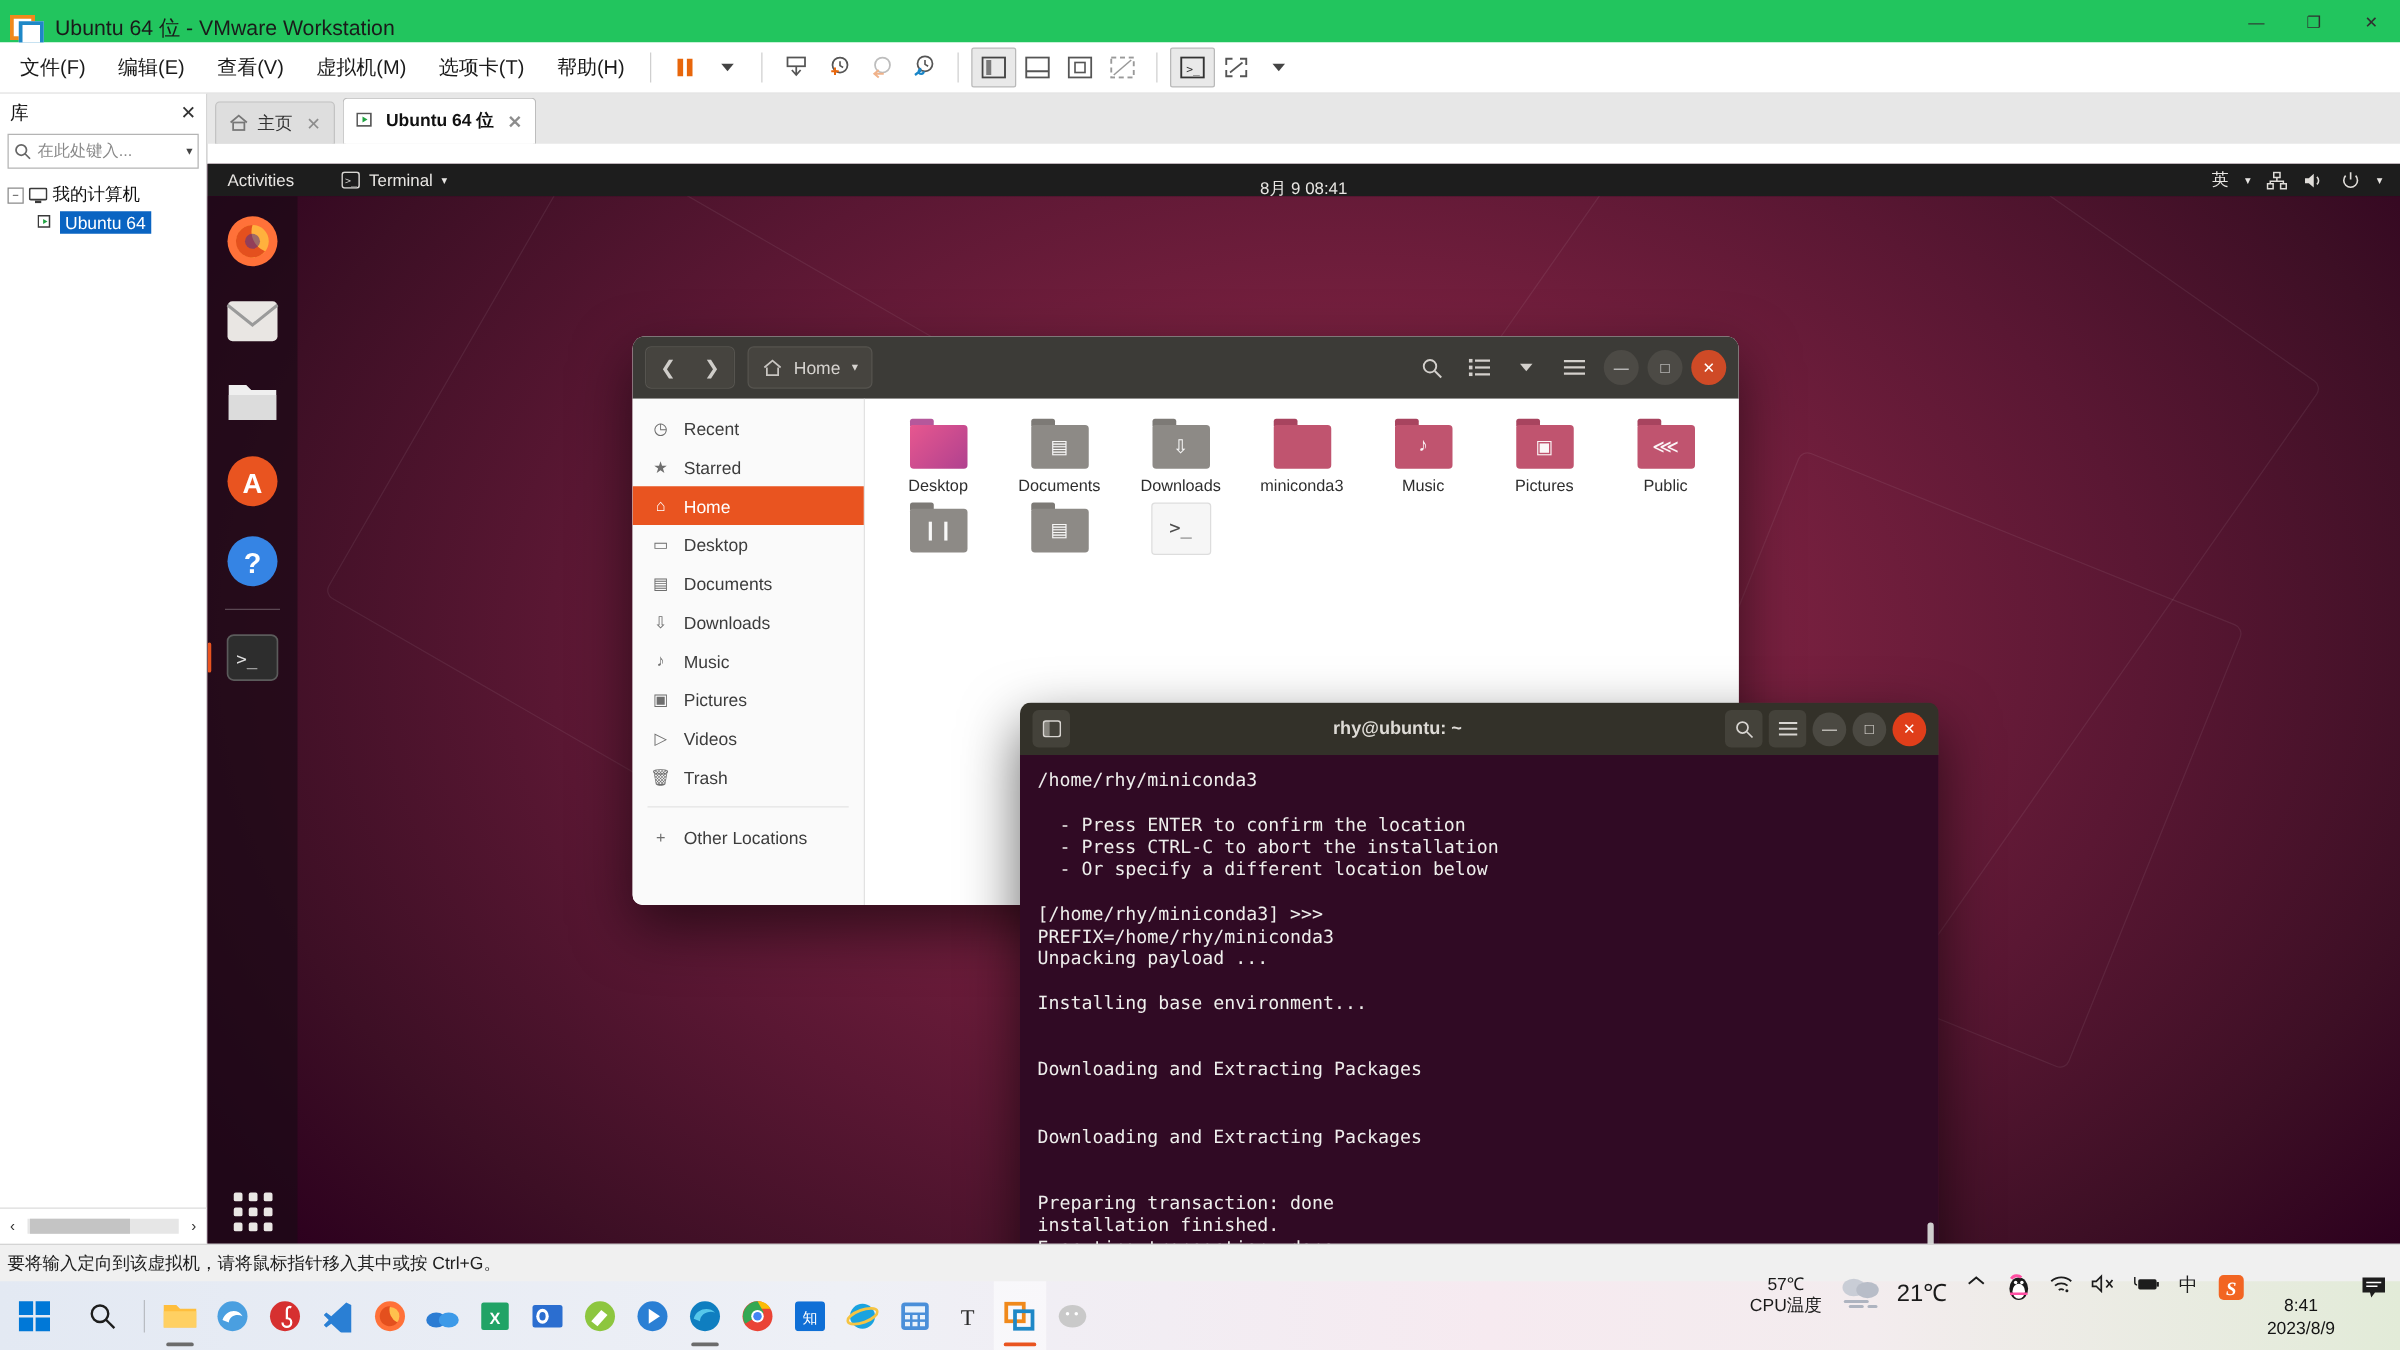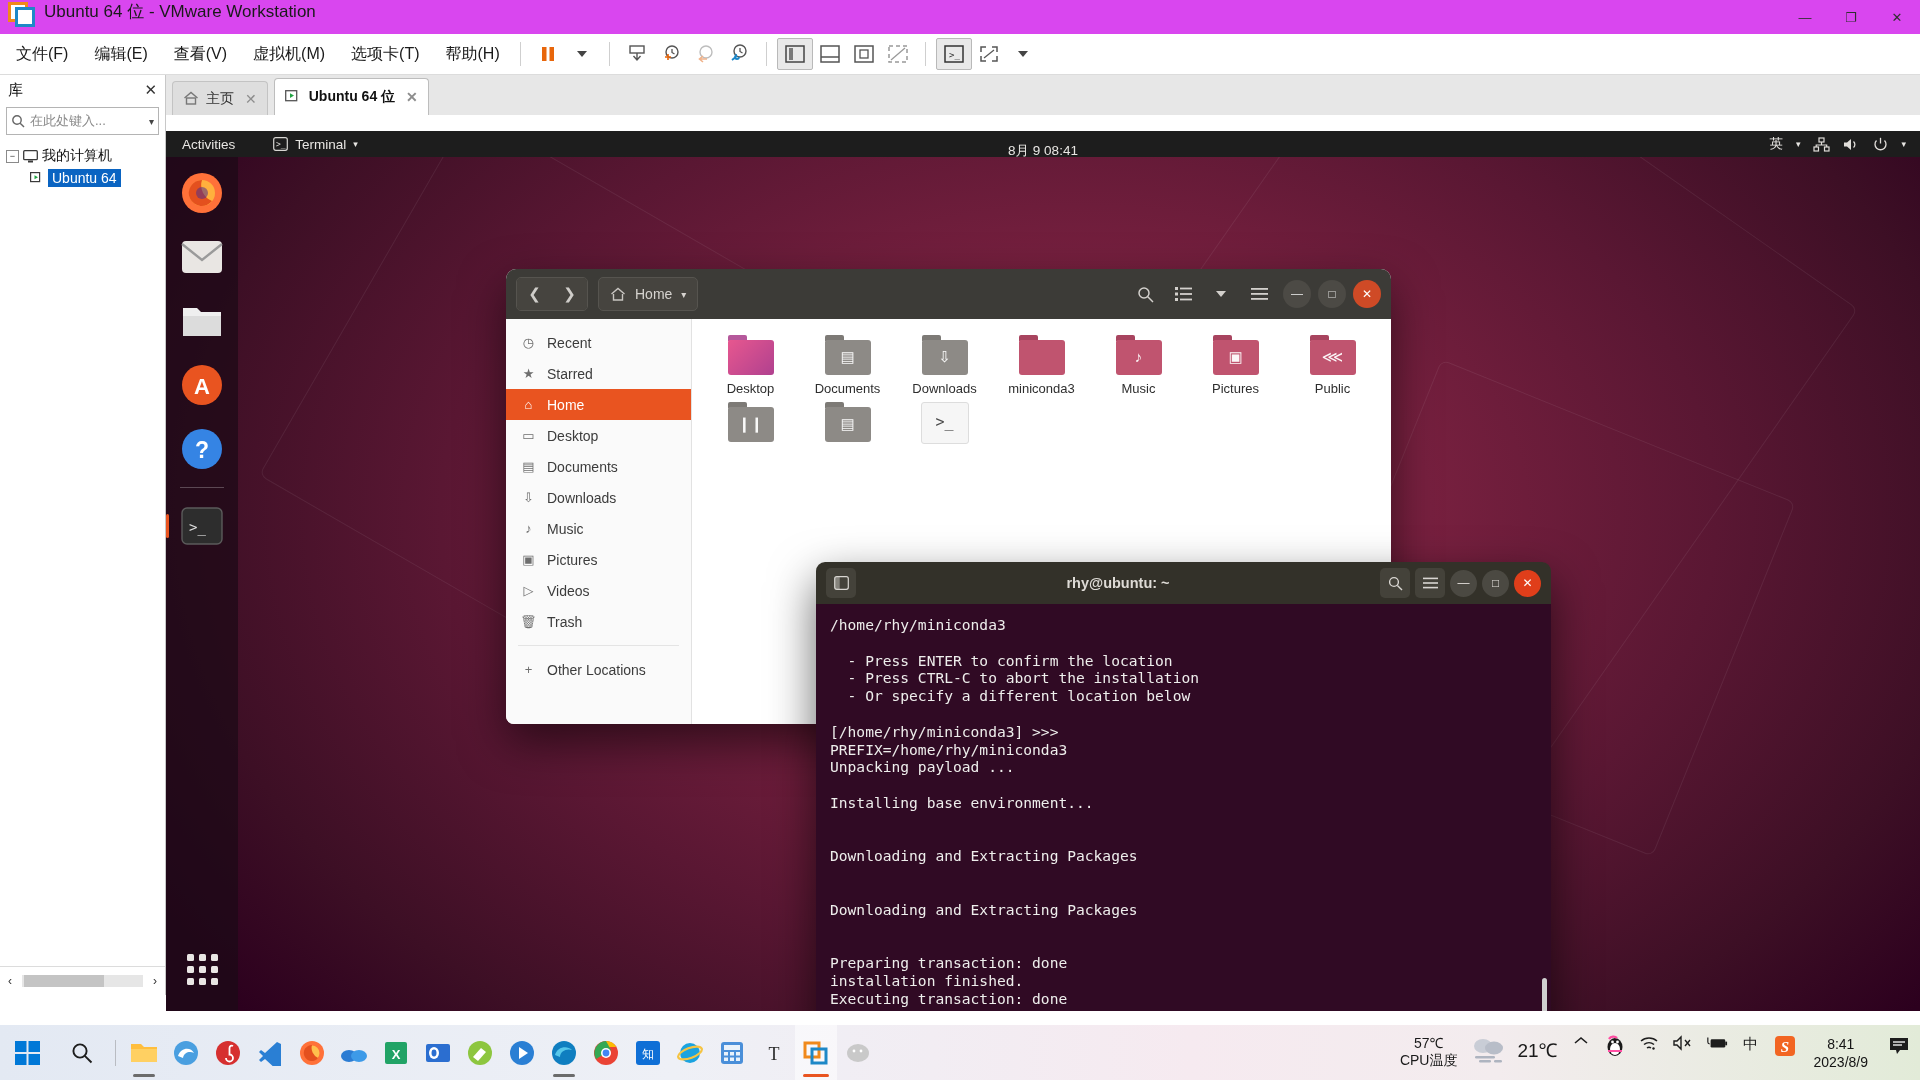--- a/index.html
+++ b/index.html
@@ -7,22 +7,22 @@
     width:1920px;height:1080px;overflow:hidden;
     font-family:"Liberation Sans", sans-serif;
     background:#ffffff;
     -webkit-font-smoothing:antialiased;
   }
   #app{position:relative;width:1920px;height:1080px;}
 
   
   .vm-titlebar{
     position:absolute;left:0;top:0;width:1920px;height:34px;
-    background:#d946ef;border-bottom:1px solid #ffffff;
-    display:flex;align-items:flex-start;
+    background:#22c55e;border-bottom:1px solid #ffffff;
+    display:flex;align-items:flex-end;
   }
   .vm-logo{width:24px;height:24px;margin-left:8px;position:relative;flex:none;}
   .vm-logo .sq1{position:absolute;left:0;top:2px;width:14px;height:14px;border:3px solid #f0891b;background:#fff;}
   .vm-logo .sq2{position:absolute;left:7px;top:7px;width:14px;height:14px;border:3px solid #1e88c7;background:#fff;}
   .vm-title{margin-left:12px;font-size:17px;color:#1a1a1a;}
   .vm-winbtns{position:absolute;right:0;top:0;height:34px;display:flex;}
   .vm-winbtn{width:46px;height:34px;display:flex;align-items:center;justify-content:center;font-size:13px;color:#303030;}
 
   
   .vm-menubar{
@@ -171,21 +171,21 @@
   .tb-search{width:52px;height:55px;display:flex;align-items:center;justify-content:center;}
   .tb-div{width:1px;height:26px;background:#b9bcc2;margin:0 7px;}
   .tb-app{width:42px;height:55px;display:flex;align-items:center;justify-content:center;position:relative;}
   .tb-app.run::after{content:"";position:absolute;bottom:3px;left:50%;transform:translateX(-50%);width:22px;height:3px;border-radius:2px;background:#6b6b6b;}
   .tb-app.active{background:rgba(255,255,255,.55);}
   .tb-app.active::after{background:#e95420;width:26px;}
   .tray{margin-left:auto;display:flex;align-items:flex-start;gap:12px;padding-right:8px;}
   .cpu-temp{text-align:center;font-size:14px;color:#1a1a1a;line-height:17px;}
   .weather{display:flex;align-items:center;gap:8px;font-size:19px;color:#1a1a1a;}
   .tray-ic{width:22px;display:flex;align-items:center;justify-content:center;color:#1f1f1f;font-size:15px;}
-  .clock{text-align:center;font-size:14px;color:#141414;line-height:18px;margin:0 6px;}
+  .clock{text-align:center;font-size:14px;color:#141414;line-height:18px;margin:16px 6px;}
   .notif{width:26px;display:flex;align-items:center;justify-content:center;}
 </style>
 </head>
 <body>
 
 <div id="app">
 
   <div class="vm-titlebar">
     <div class="vm-logo">
       <span class="sq1"></span>
@@ -687,20 +687,23 @@
               <div class="tm-line">Executing transaction: done</div>
               <div class="tm-line">Do you wish the installer to initialize Miniconda3</div>
             </div>
           <div class="tm-scroll"></div>
 
         </div>
       </div>
     </div>
   </div>
 
+  <div class="vm-status">
+    <span>要将输入定向到该虚拟机，请将鼠标指针移入其中或按 Ctrl+G。</span>
+  </div>
 
   <div class="taskbar">
     <div class="tb-start">
       <svg width="26" height="26" viewBox="0 0 26 26">
           <g fill="#0078d7">
             <rect x="0" y="1" width="11.5" height="11"></rect>
             <rect x="13.5" y="1" width="11.5" height="11"></rect>
             <rect x="0" y="14" width="11.5" height="11"></rect>
             <rect x="13.5" y="14" width="11.5" height="11"></rect>
           </g>

